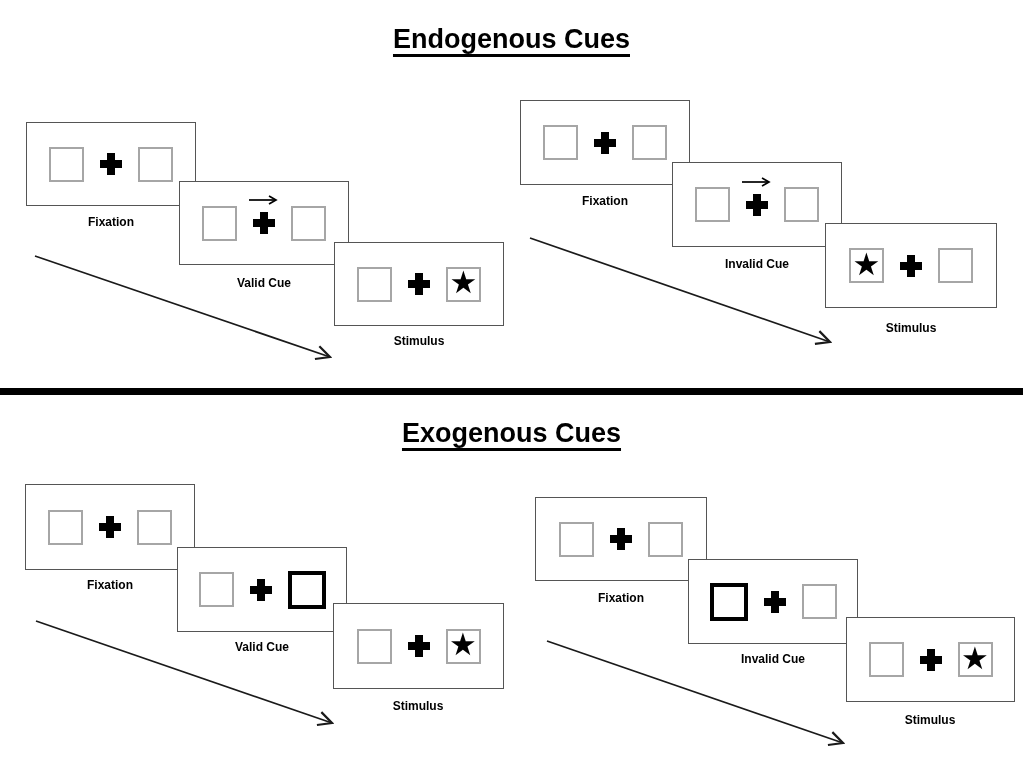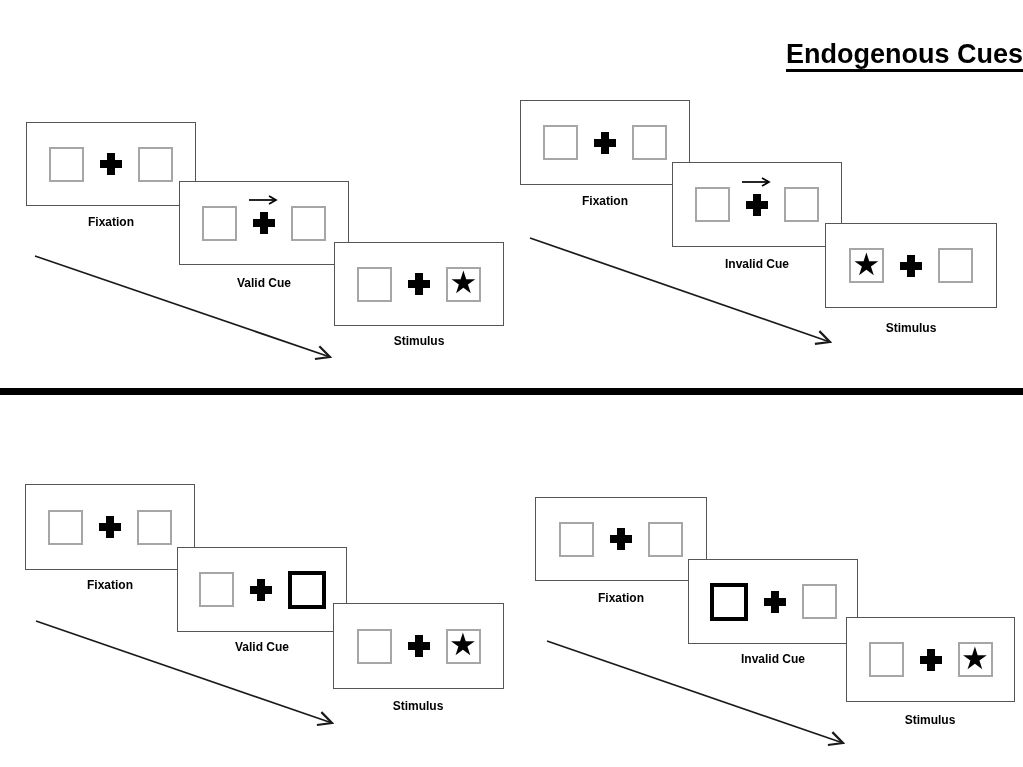--- a/index.html
+++ b/index.html
@@ -35,21 +35,21 @@
     position:absolute;width:170px;text-align:center;
     font-size:12px;font-weight:bold;white-space:nowrap;
   }
   .tarrow{position:absolute;}
 </style>
 </head>
 <body>
 
 <div class="canvas">
 
-  <div class="title" style="top:39px;text-align:right;">Endogenous Cues</div>
+  <div class="title" style="top:24px;">Endogenous Cues</div>
 
   <div>
     <div class="panel" style="left:26px;top:122px;width:170px;height:84px;z-index:1;">
       <div class="box"></div>
       <div class="crosswrap">
           <span class="cross"></span>
         </div>
       <div class="box"></div>
     </div>
     <div class="plabel" style="left:26px;top:215px;">Fixation</div>
@@ -127,20 +127,21 @@
           <marker id="ah2" viewBox="0 0 10 10" refX="9" refY="5" markerWidth="10" markerHeight="10" orient="auto">
             <path d="M1,1 L9,5 L1,9" fill="none" stroke="#1a1a1a" stroke-width="1.3"></path>
           </marker>
         </defs>
       <line x1="6" y1="6" x2="306" y2="110" stroke="#1a1a1a" stroke-width="1.7" marker-end="url(#ah2)"></line>
     </svg>
   </div>
 
   <div class="divider"></div>
 
+  <div class="title" style="top:418px;">Exogenous Cues</div>
 
   <div>
     <div class="panel" style="left:25px;top:484px;width:170px;height:86px;z-index:1;">
       <div class="box"></div>
       <div class="crosswrap">
           <span class="cross"></span>
         </div>
       <div class="box"></div>
     </div>
     <div class="plabel" style="left:25px;top:578px;">Fixation</div>

